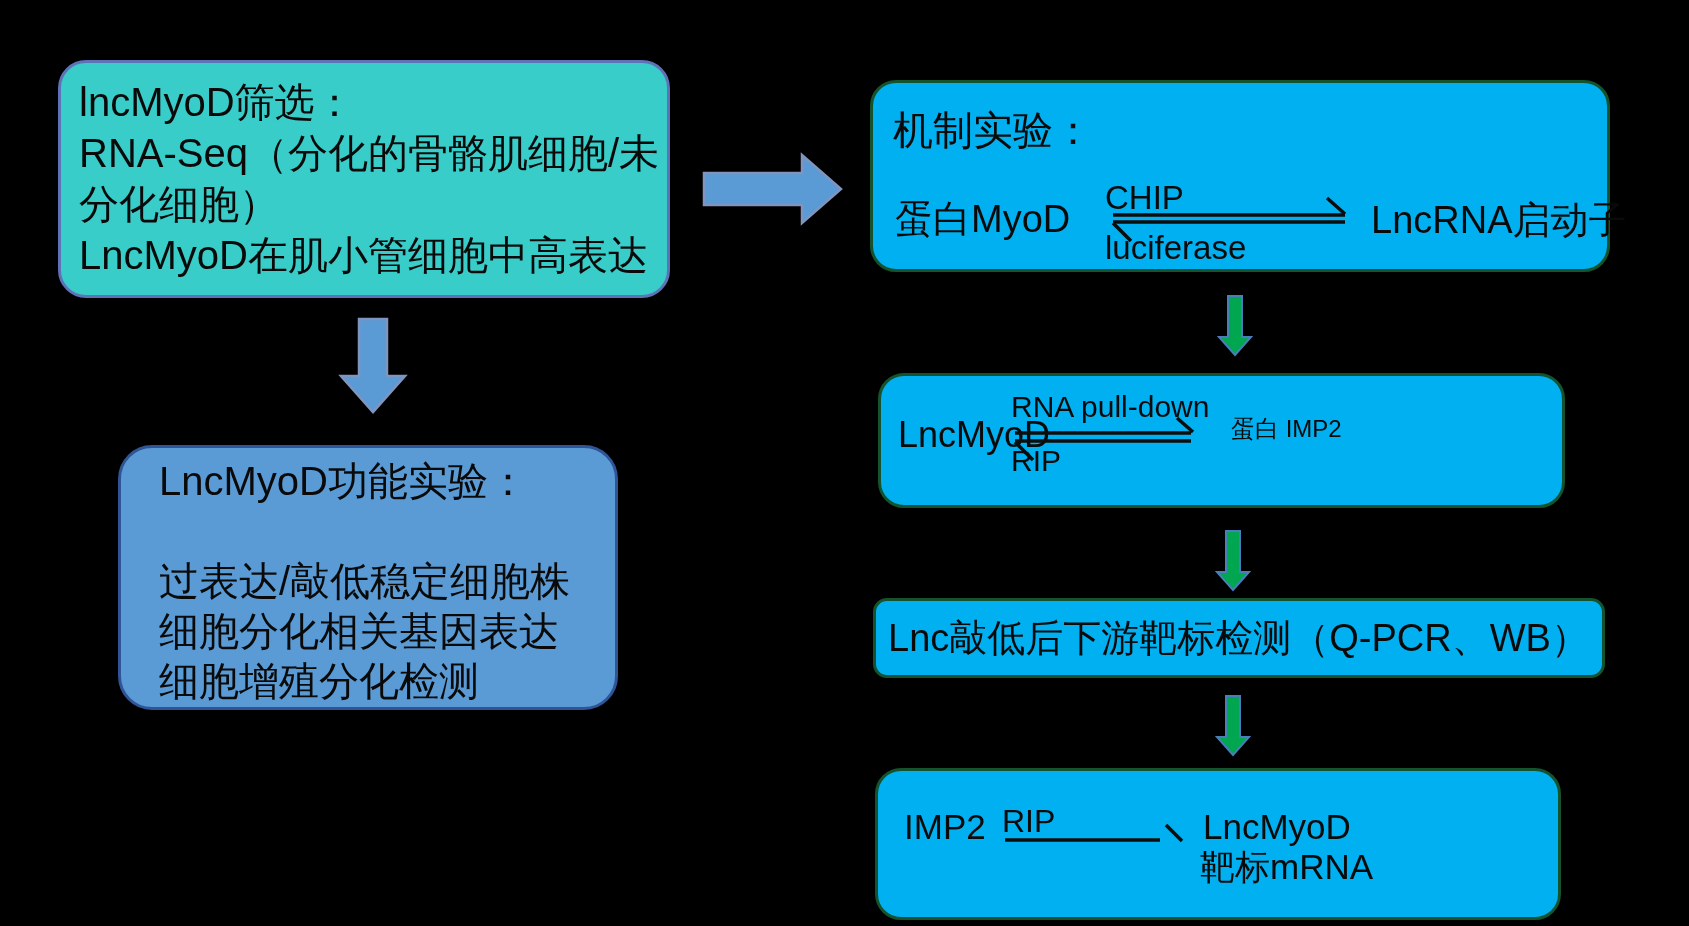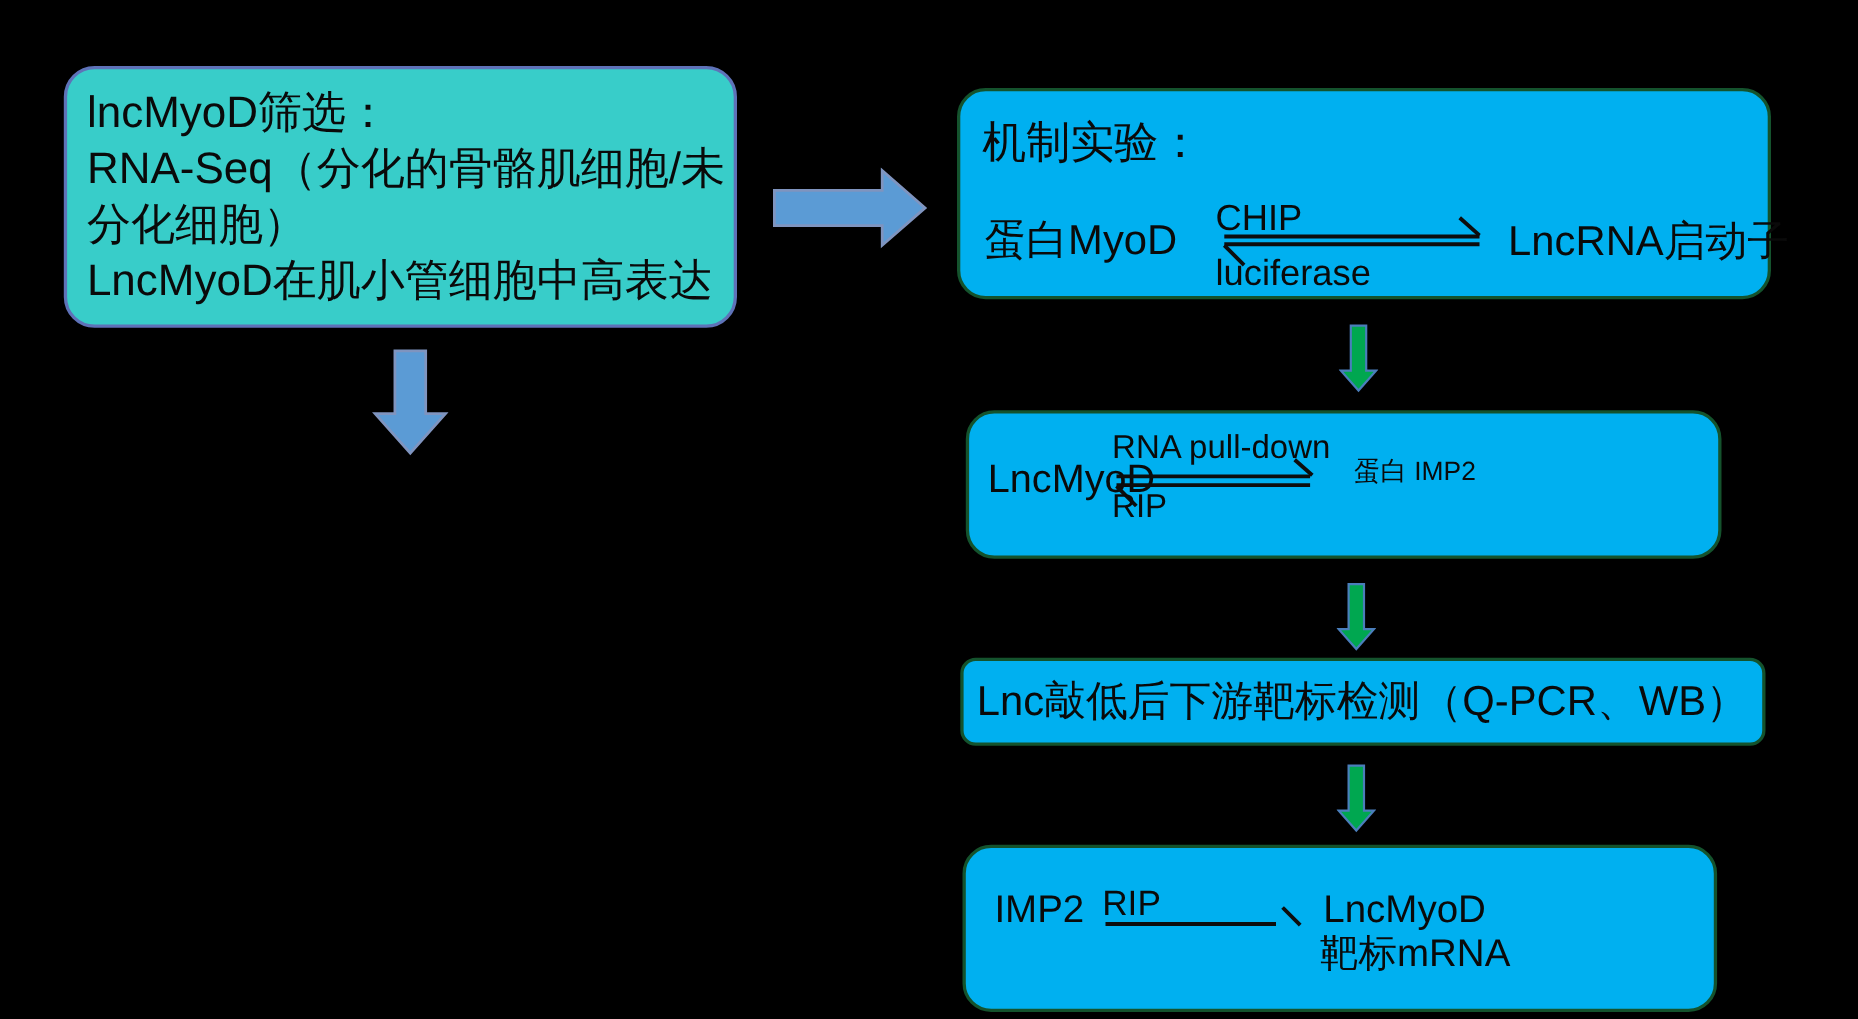--- a/index.html
+++ b/index.html
@@ -51,20 +51,27 @@
       <polygon points="4,21 102,21 102,3 141,37 102,71 102,53 4,53" fill="#5B9BD5" stroke="#7F94BF" stroke-width="2.5"></polygon>
     </svg>
   </div>
 
   <div class="arrow" style="left:338px;top:316px;">
     <svg width="70" height="100" viewBox="0 0 70 100">
       <polygon points="21,3 49,3 49,60 67,60 35,96 3,60 21,60" fill="#5B9BD5" stroke="#7F94BF" stroke-width="2.5"></polygon>
     </svg>
   </div>
 
+  <div class="box box-function">
+    <div class="lines">LncMyoD功能实验：
+
+过表达/敲低稳定细胞株
+细胞分化相关基因表达
+细胞增殖分化检测</div>
+  </div>
 
   <div class="box cyanbox box-mechanism">
     <div class="t" style="left:20px;top:24px;font-size:40px;">机制实验：</div>
     <div class="t" style="left:22px;top:115px;font-size:38px;">蛋白MyoD</div>
     <div class="t ctr" style="left:232px;top:96px;width:242px;font-size:33px;">CHIP</div>
     <div class="arrow" style="left:232px;top:110px;">
       <svg width="242" height="58" viewBox="0 0 242 58">
         <line x1="8" y1="22" x2="240" y2="22" stroke="#0d0d0d" stroke-width="3.5"></line>
         <line x1="222" y1="5" x2="240" y2="21" stroke="#0d0d0d" stroke-width="3.5"></line>
         <line x1="8" y1="29" x2="240" y2="29" stroke="#0d0d0d" stroke-width="3.5"></line>

